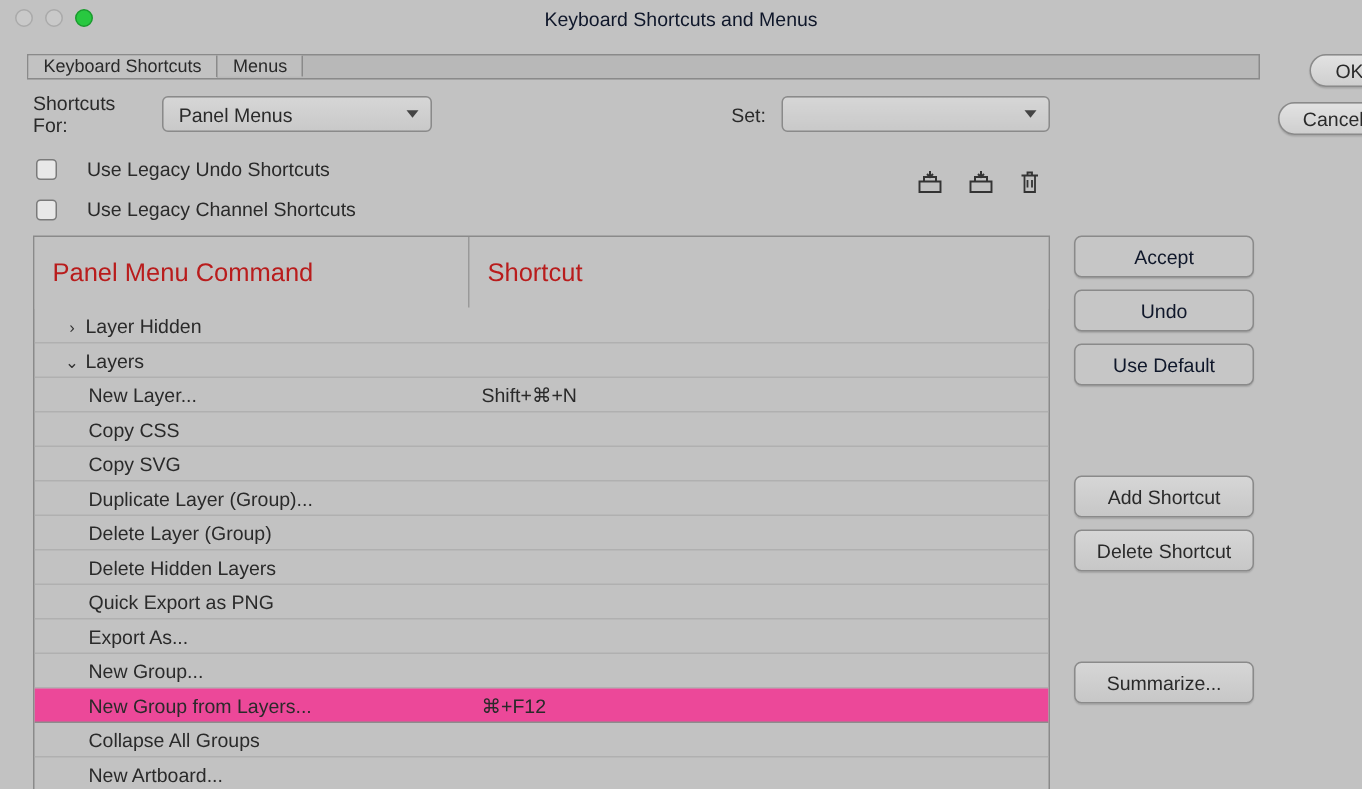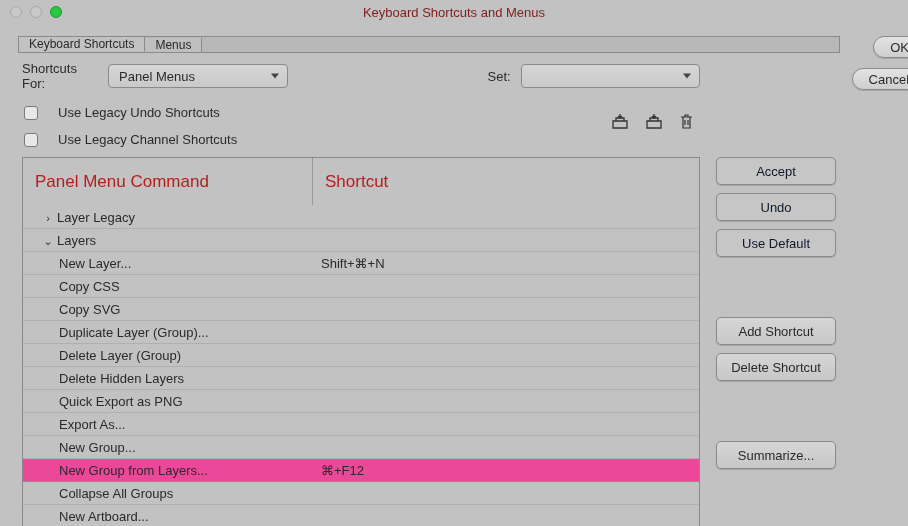--- a/index.html
+++ b/index.html
@@ -29,40 +29,40 @@
     height: 12px;
     border-radius: 50%;
   }
   .tl-gray { background: #c9c9c9; border: 1px solid #aaa; }
   .tl-green { background: #28c840; border: 1px solid #1a9b2e; }
   .window-title {
     position: absolute;
     left: 0; right: 0;
     text-align: center;
     font-size: 13px;
-    color: #7f1d1d;
+    color: #0f172a;
     pointer-events: none;
   }
 
   .content {
     padding: 12px 18px 0 18px;
     display: flex;
     gap: 24px;
     height: calc(100% - 24px);
   }
   .main-col { flex: 1; display: flex; flex-direction: column; }
   .right-col { width: 62px; display: flex; flex-direction: column; gap: 10px; align-items:flex-end; }
 
   
   .tabs-wrap {
     height: 22px;
     border: 1px solid #8a8a8a;
     background: #b8b8b8;
     display: flex;
-    align-items: flex-end;
+    align-items: flex-start;
     position: relative;
   }
   .tab {
     padding: 0 10px;
     display: flex;
     align-items: center;
     font-size: 12px;
     border-right: 1px solid #8a8a8a;
     background: #bfbfbf;
     cursor: pointer;
@@ -290,21 +290,21 @@
         </div>
 
         <div class="table-wrap">
           <div class="thead">
             <div class="th th-cmd">Panel Menu Command</div>
             <div class="th th-short">Shortcut</div>
           </div>
           <div class="tbody" id="tbody">
               <div class="trow">
                 <div class="cell-cmd">
-                  <div class="indent1"><span class="caret">›</span><span>Layer Legacy</span></div>
+                  <div class="indent1"><span class="caret">›</span><span>Layer Hidden</span></div>
                 </div>
                 <div class="cell-short"></div>
               </div>
               <div class="trow">
                 <div class="cell-cmd">
                   <div class="indent1"><span class="caret">⌄</span><span>Layers</span></div>
                 </div>
                 <div class="cell-short"></div>
               </div>
               <div class="trow">

